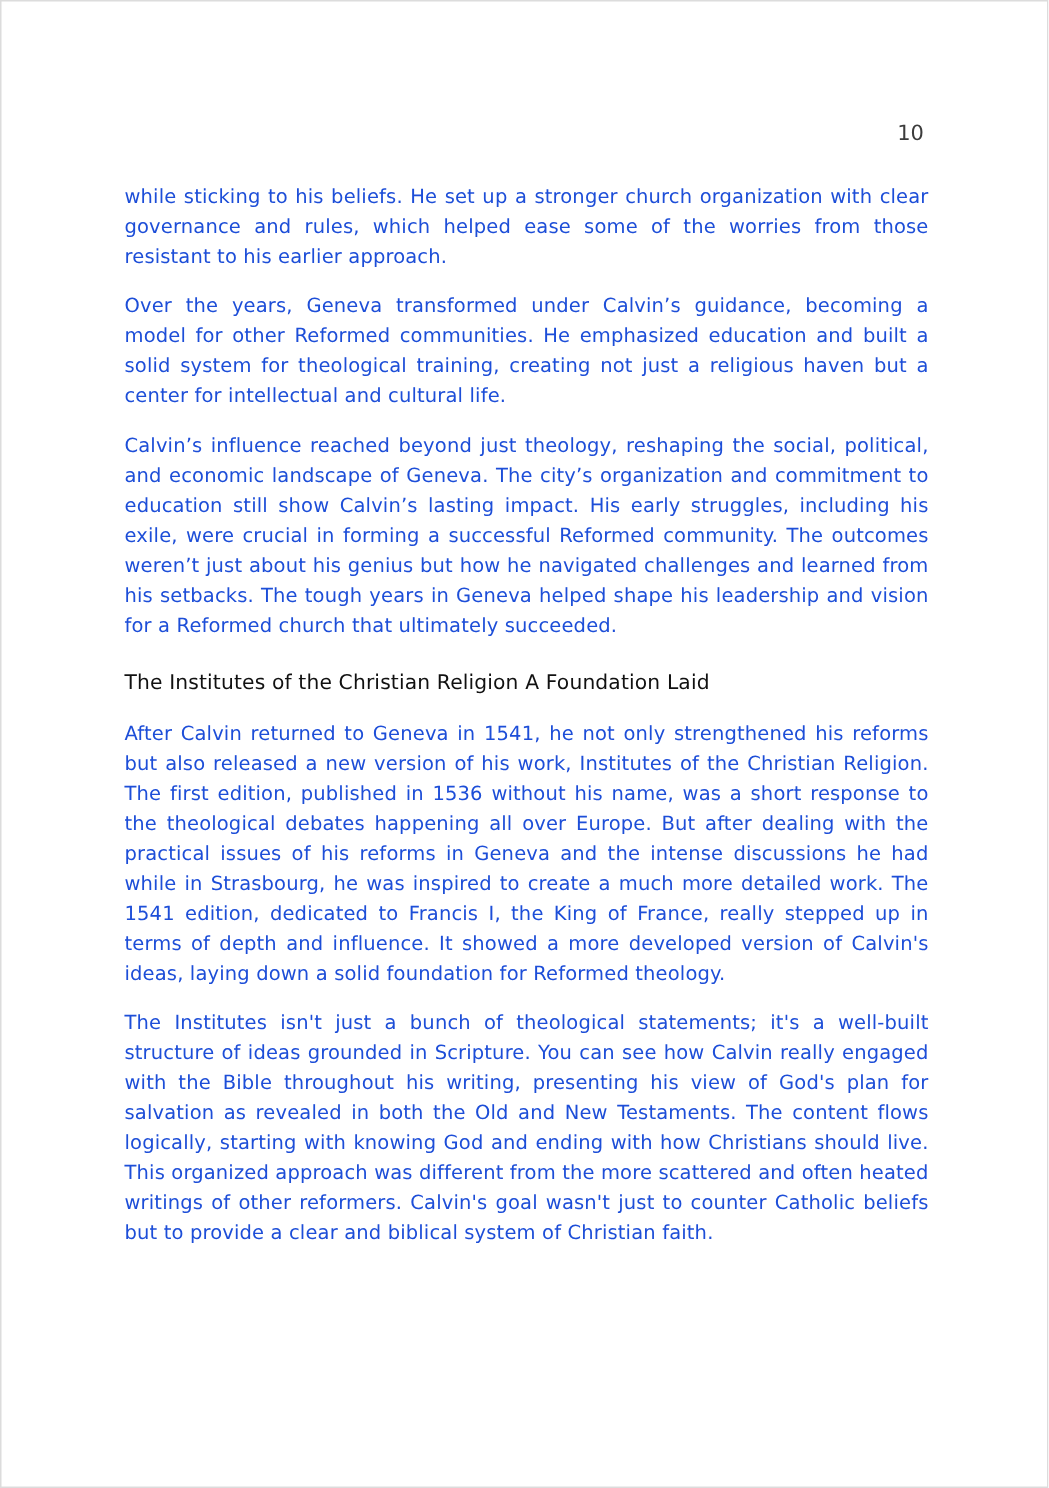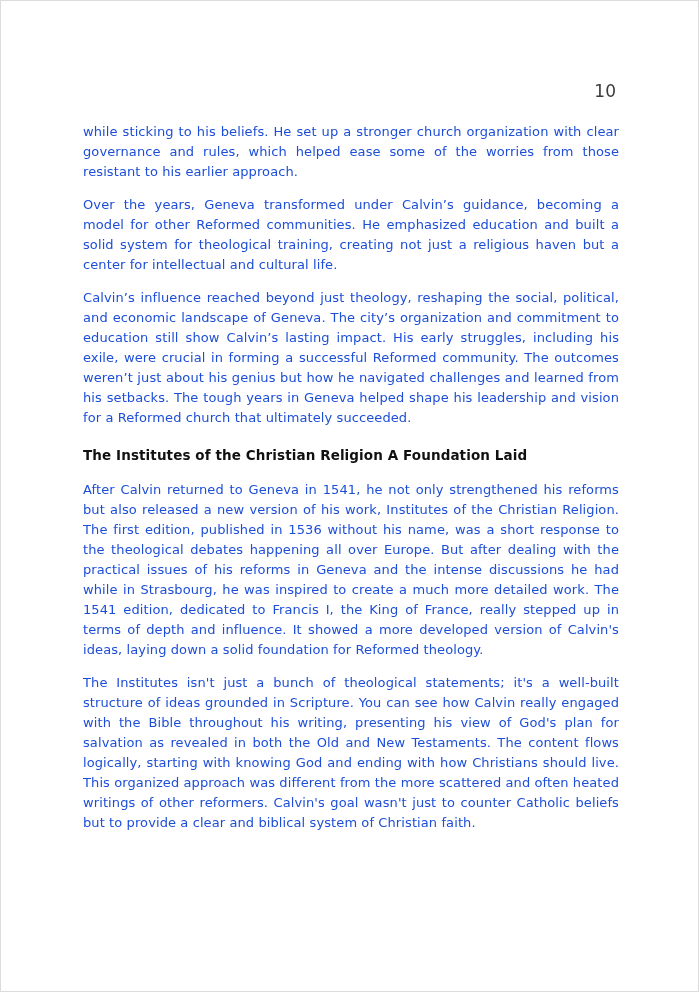--- a/index.html
+++ b/index.html
@@ -14,42 +14,42 @@
     box-sizing: border-box;
     background: #ffffff;
     border: 1px solid #dcdcdc;
     font-family: "DejaVu Sans", "Liberation Sans", sans-serif;
     overflow: hidden;
   }
   .page-number {
     position: absolute;
     top: 80px;
     right: 82px;
-    font-size: 17px;
+    font-size: 14px;
     color: #3c3c3c;
   }
   .content {
     position: absolute;
     top: 121px;
     left: 82px;
     width: 536px;
   }
   .content p {
     margin: 0 0 13px 0;
     font-size: 13px;
     line-height: 20px;
     text-align: justify;
     color: #1d4ed8;
     letter-spacing: 0.1px;
   }
   .content h2 {
     margin: 17px 0 15px 0;
     font-size: 13.5px;
     line-height: 20px;
-    font-weight: bold;
+    font-weight: normal;
     color: #111111;
     letter-spacing: 0.1px;
   }
 </style>
 </head>
 <body>
 
 <div class="page">
 
   <div class="page-number">10</div>

